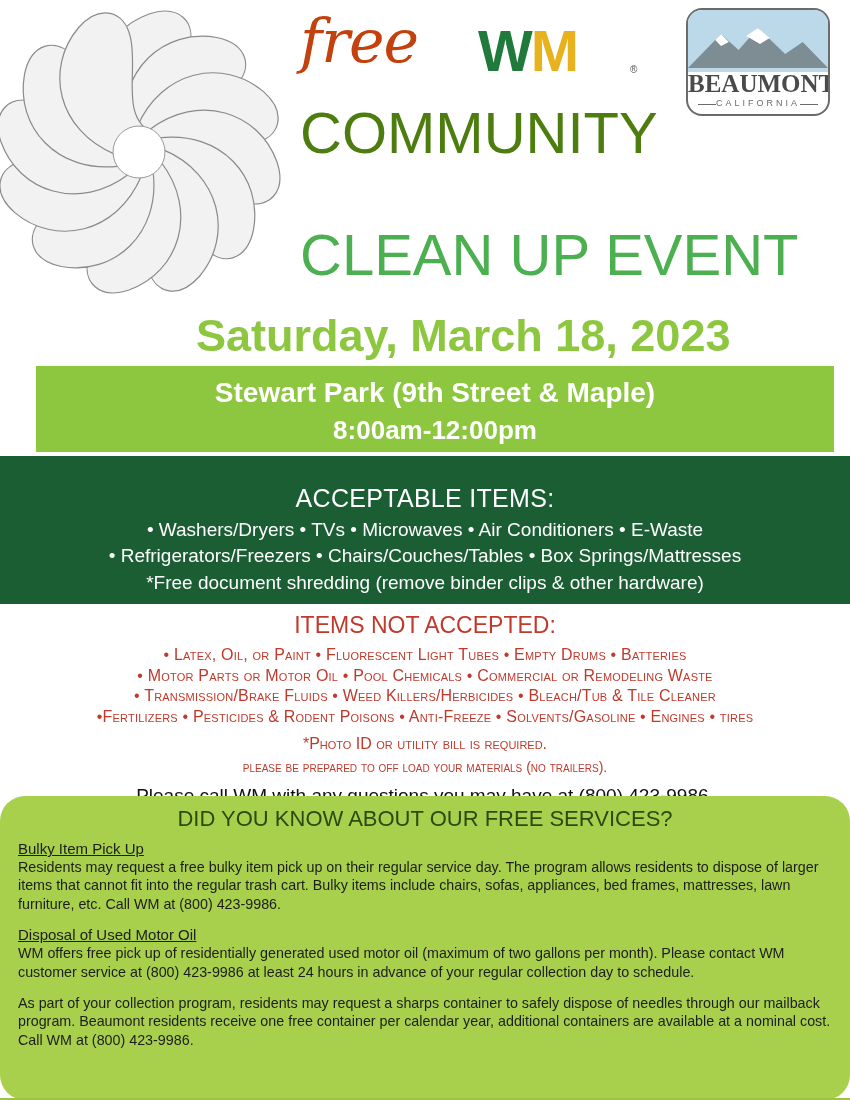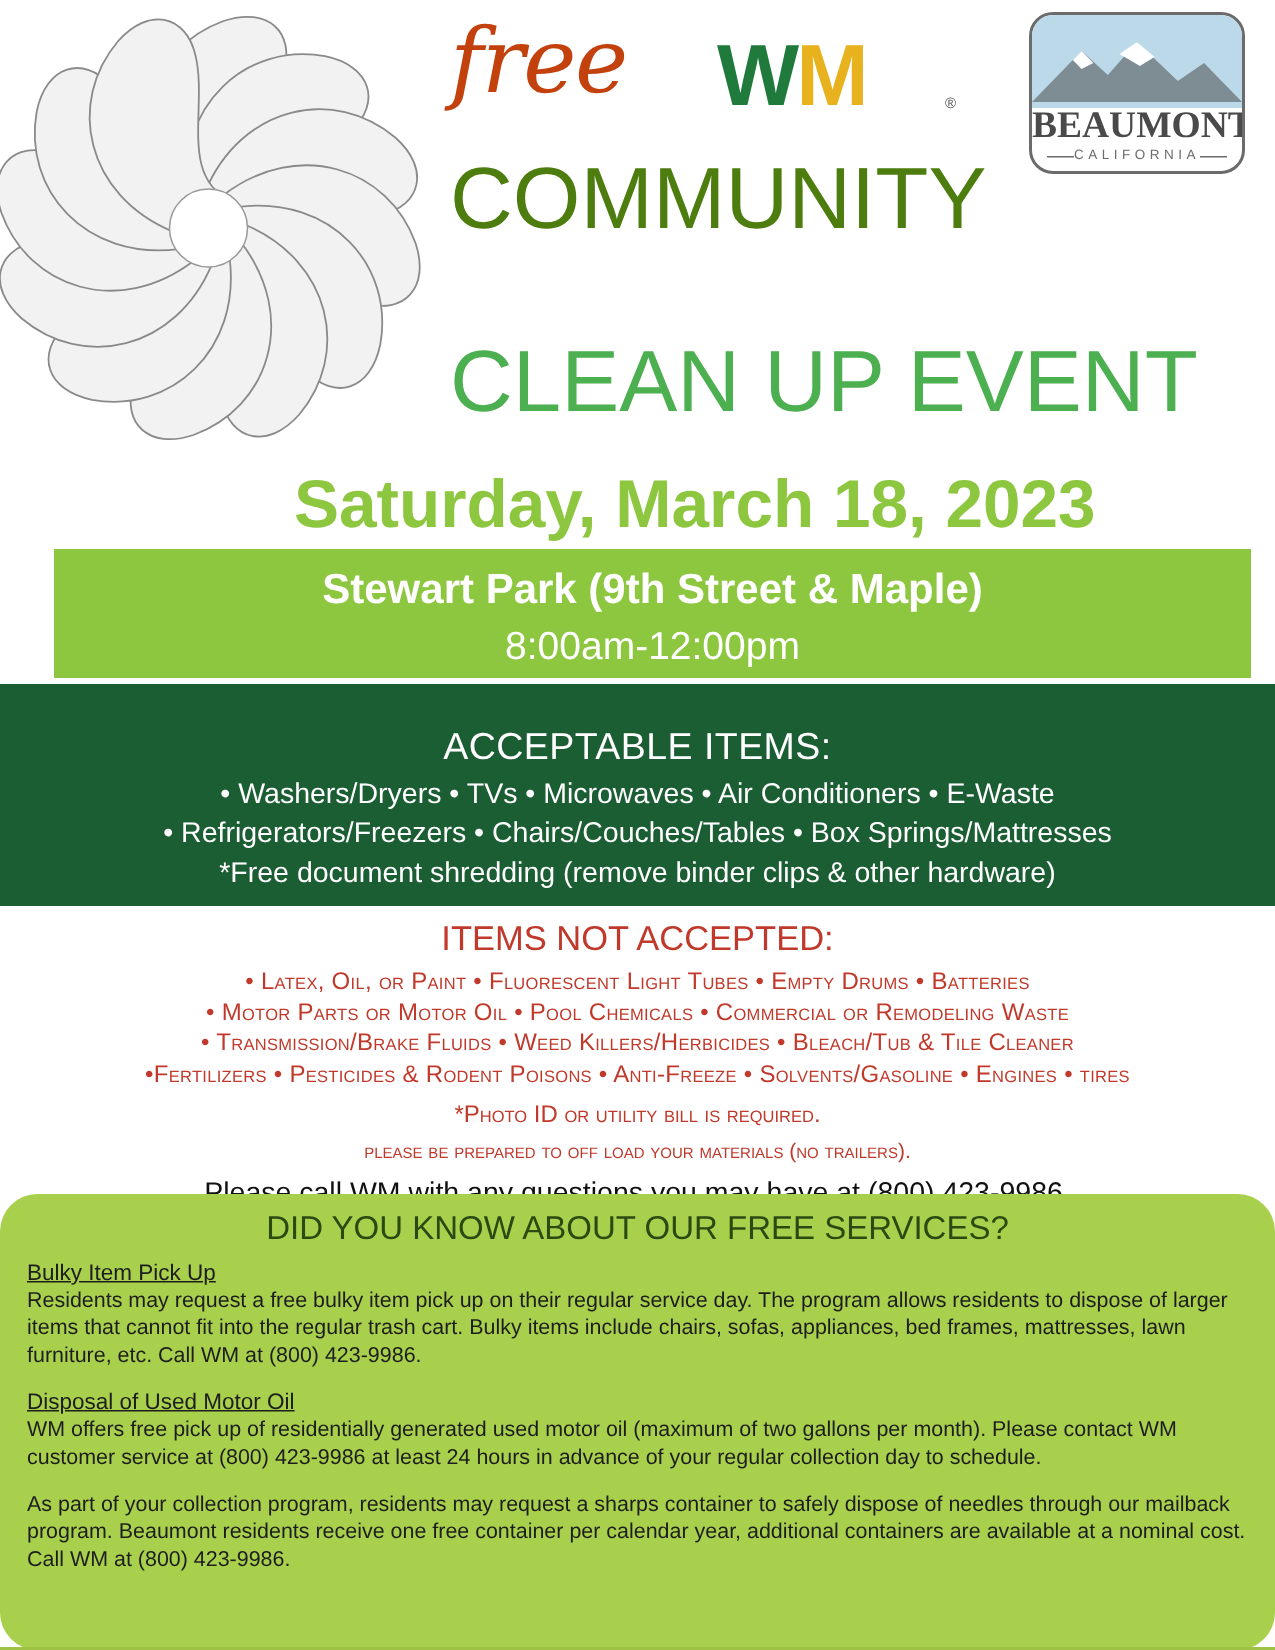--- a/index.html
+++ b/index.html
@@ -156,21 +156,21 @@
     text-align: center;
     padding-top: 6px;
   }
   .location-bar .line1 {
     font-size: 28px;
     font-weight: bold;
     line-height: 42px;
   }
   .location-bar .line2 {
     font-size: 26px;
-    font-weight: normal;
+    font-weight: bold;
     line-height: 32px;
   }
 
   
   .accept {
     position: absolute;
     left: 0;
     top: 456px;
     width: 850px;
     height: 148px;

